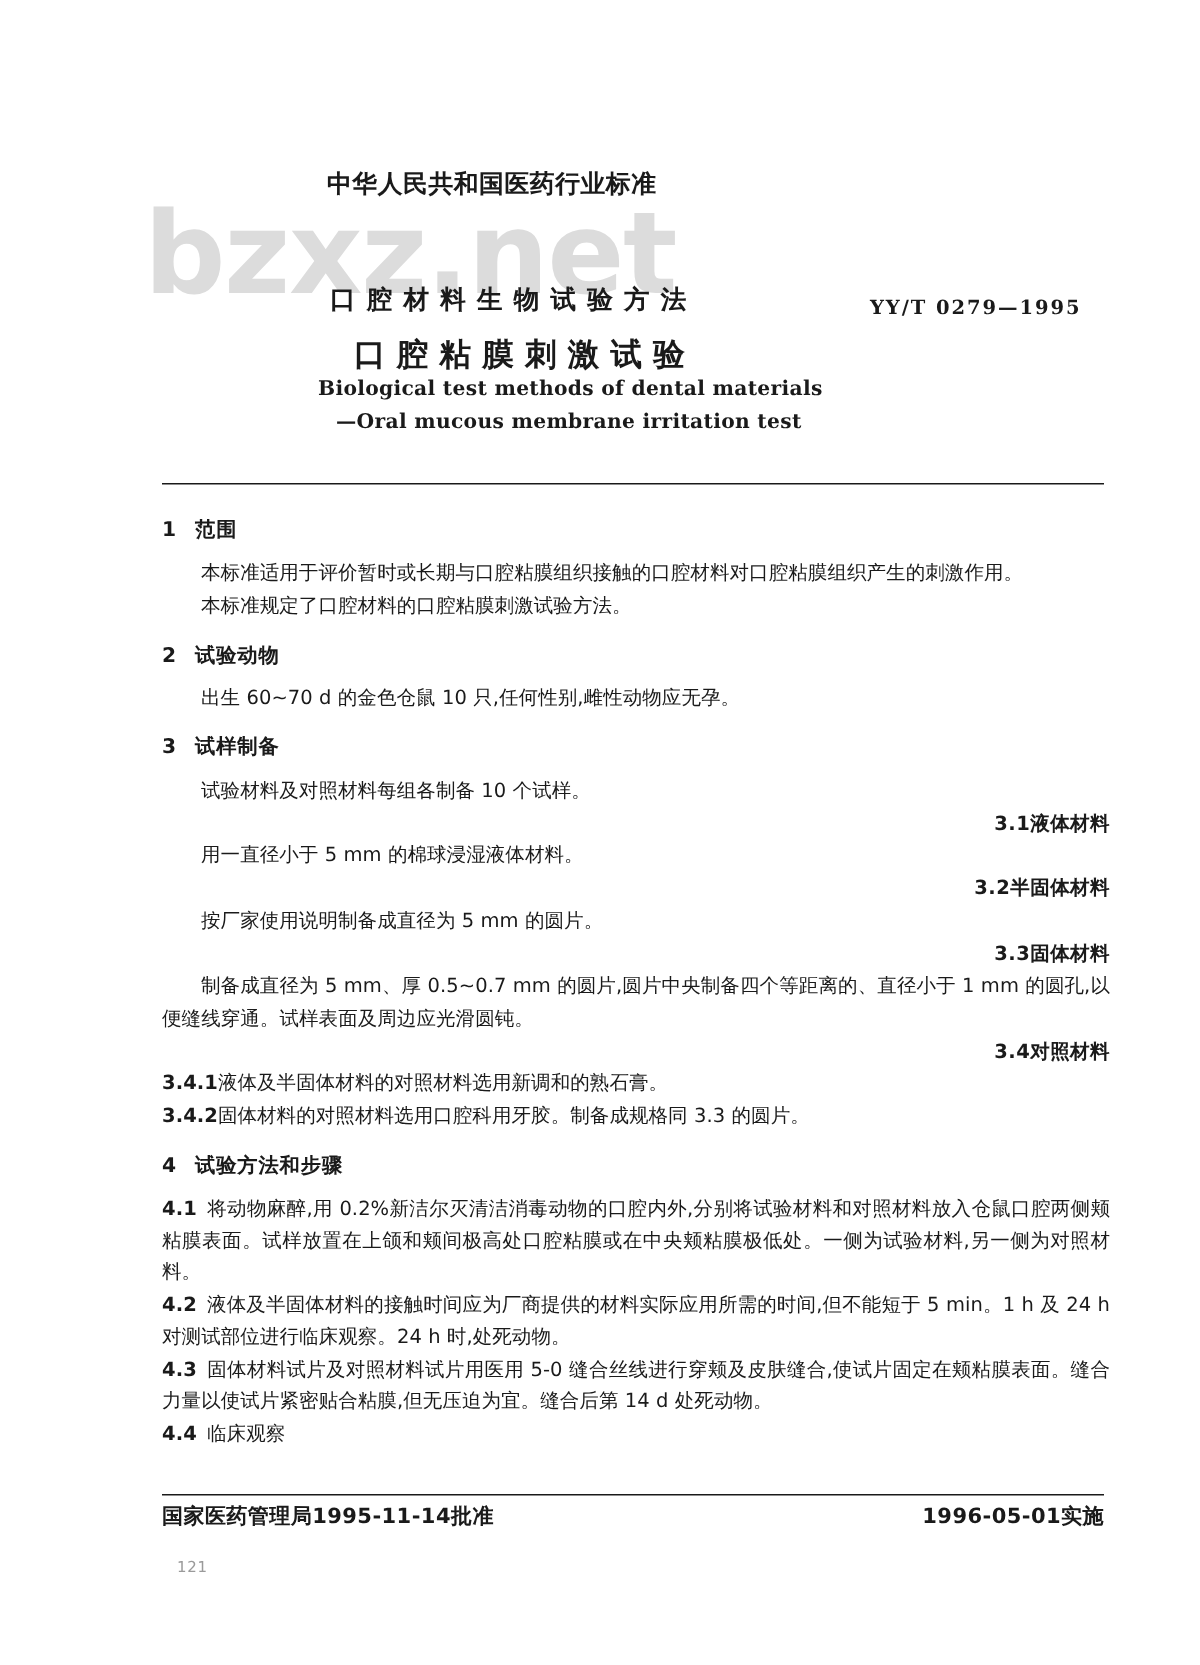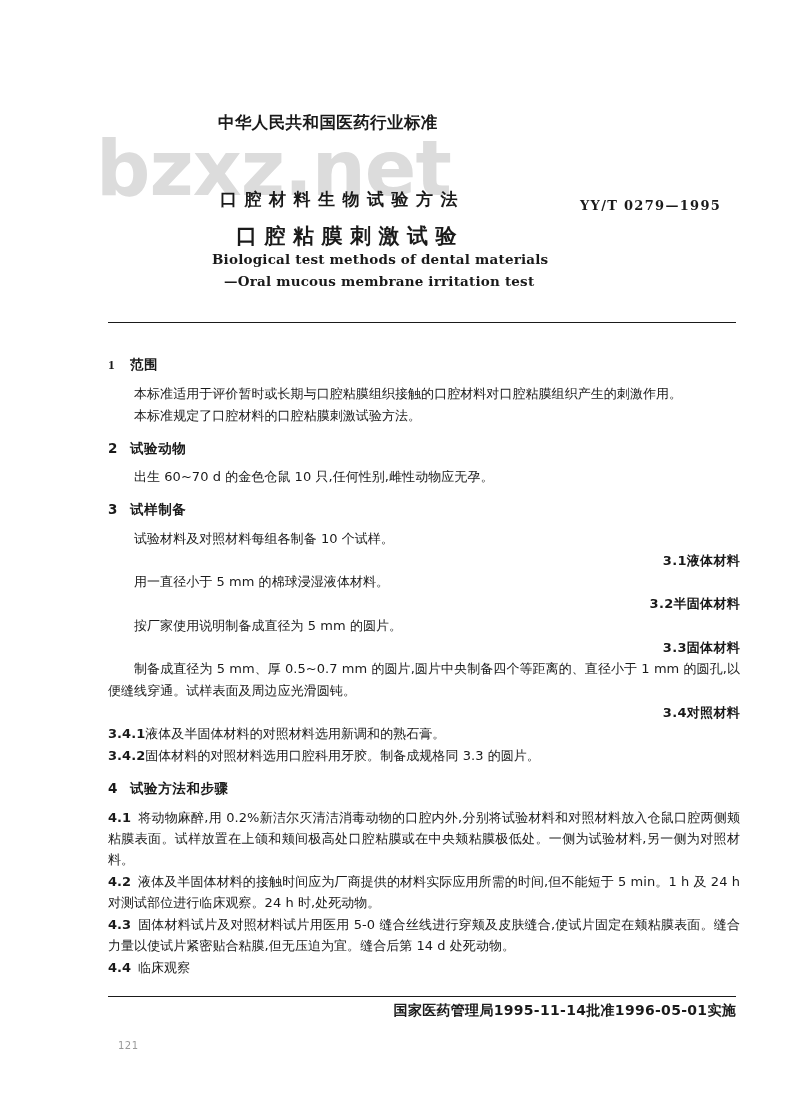--- a/index.html
+++ b/index.html
@@ -146,21 +146,21 @@
     white-space: nowrap;
   }
   .clause-h .num {
     display: inline-block;
     min-width: 22px;
   }
   .clause-h.level1 {
     margin-top: 13px;
     margin-bottom: 8px;
   }
-  .clause-h.level1:first-child { margin-top: 15px; font-family: Liberation Serif, serif; }
+  .clause-h.level1:first-child { margin-top: 4px; }
 
   .sub-h {
     font-size: 13px;
     font-weight: 700;
     letter-spacing: 0.3px;
     margin: 2px 0 1px 0;
     line-height: 1.5;
     white-space: nowrap;
     text-align: right;
   }
@@ -190,21 +190,21 @@
   }
   .para.tight { margin-bottom: 14px; }
 
   
   .footer {
     position: absolute;
     left: 108px;
     top: 1002px;
     width: 628px;
     display: flex;
-    justify-content: flex-end;
+    justify-content: space-between;
     align-items: baseline;
     z-index: 2;
   }
   .footer-left,
   .footer-right {
     font-size: 14px;
     font-weight: 700;
     letter-spacing: 0.3px;
     white-space: nowrap;
   }

